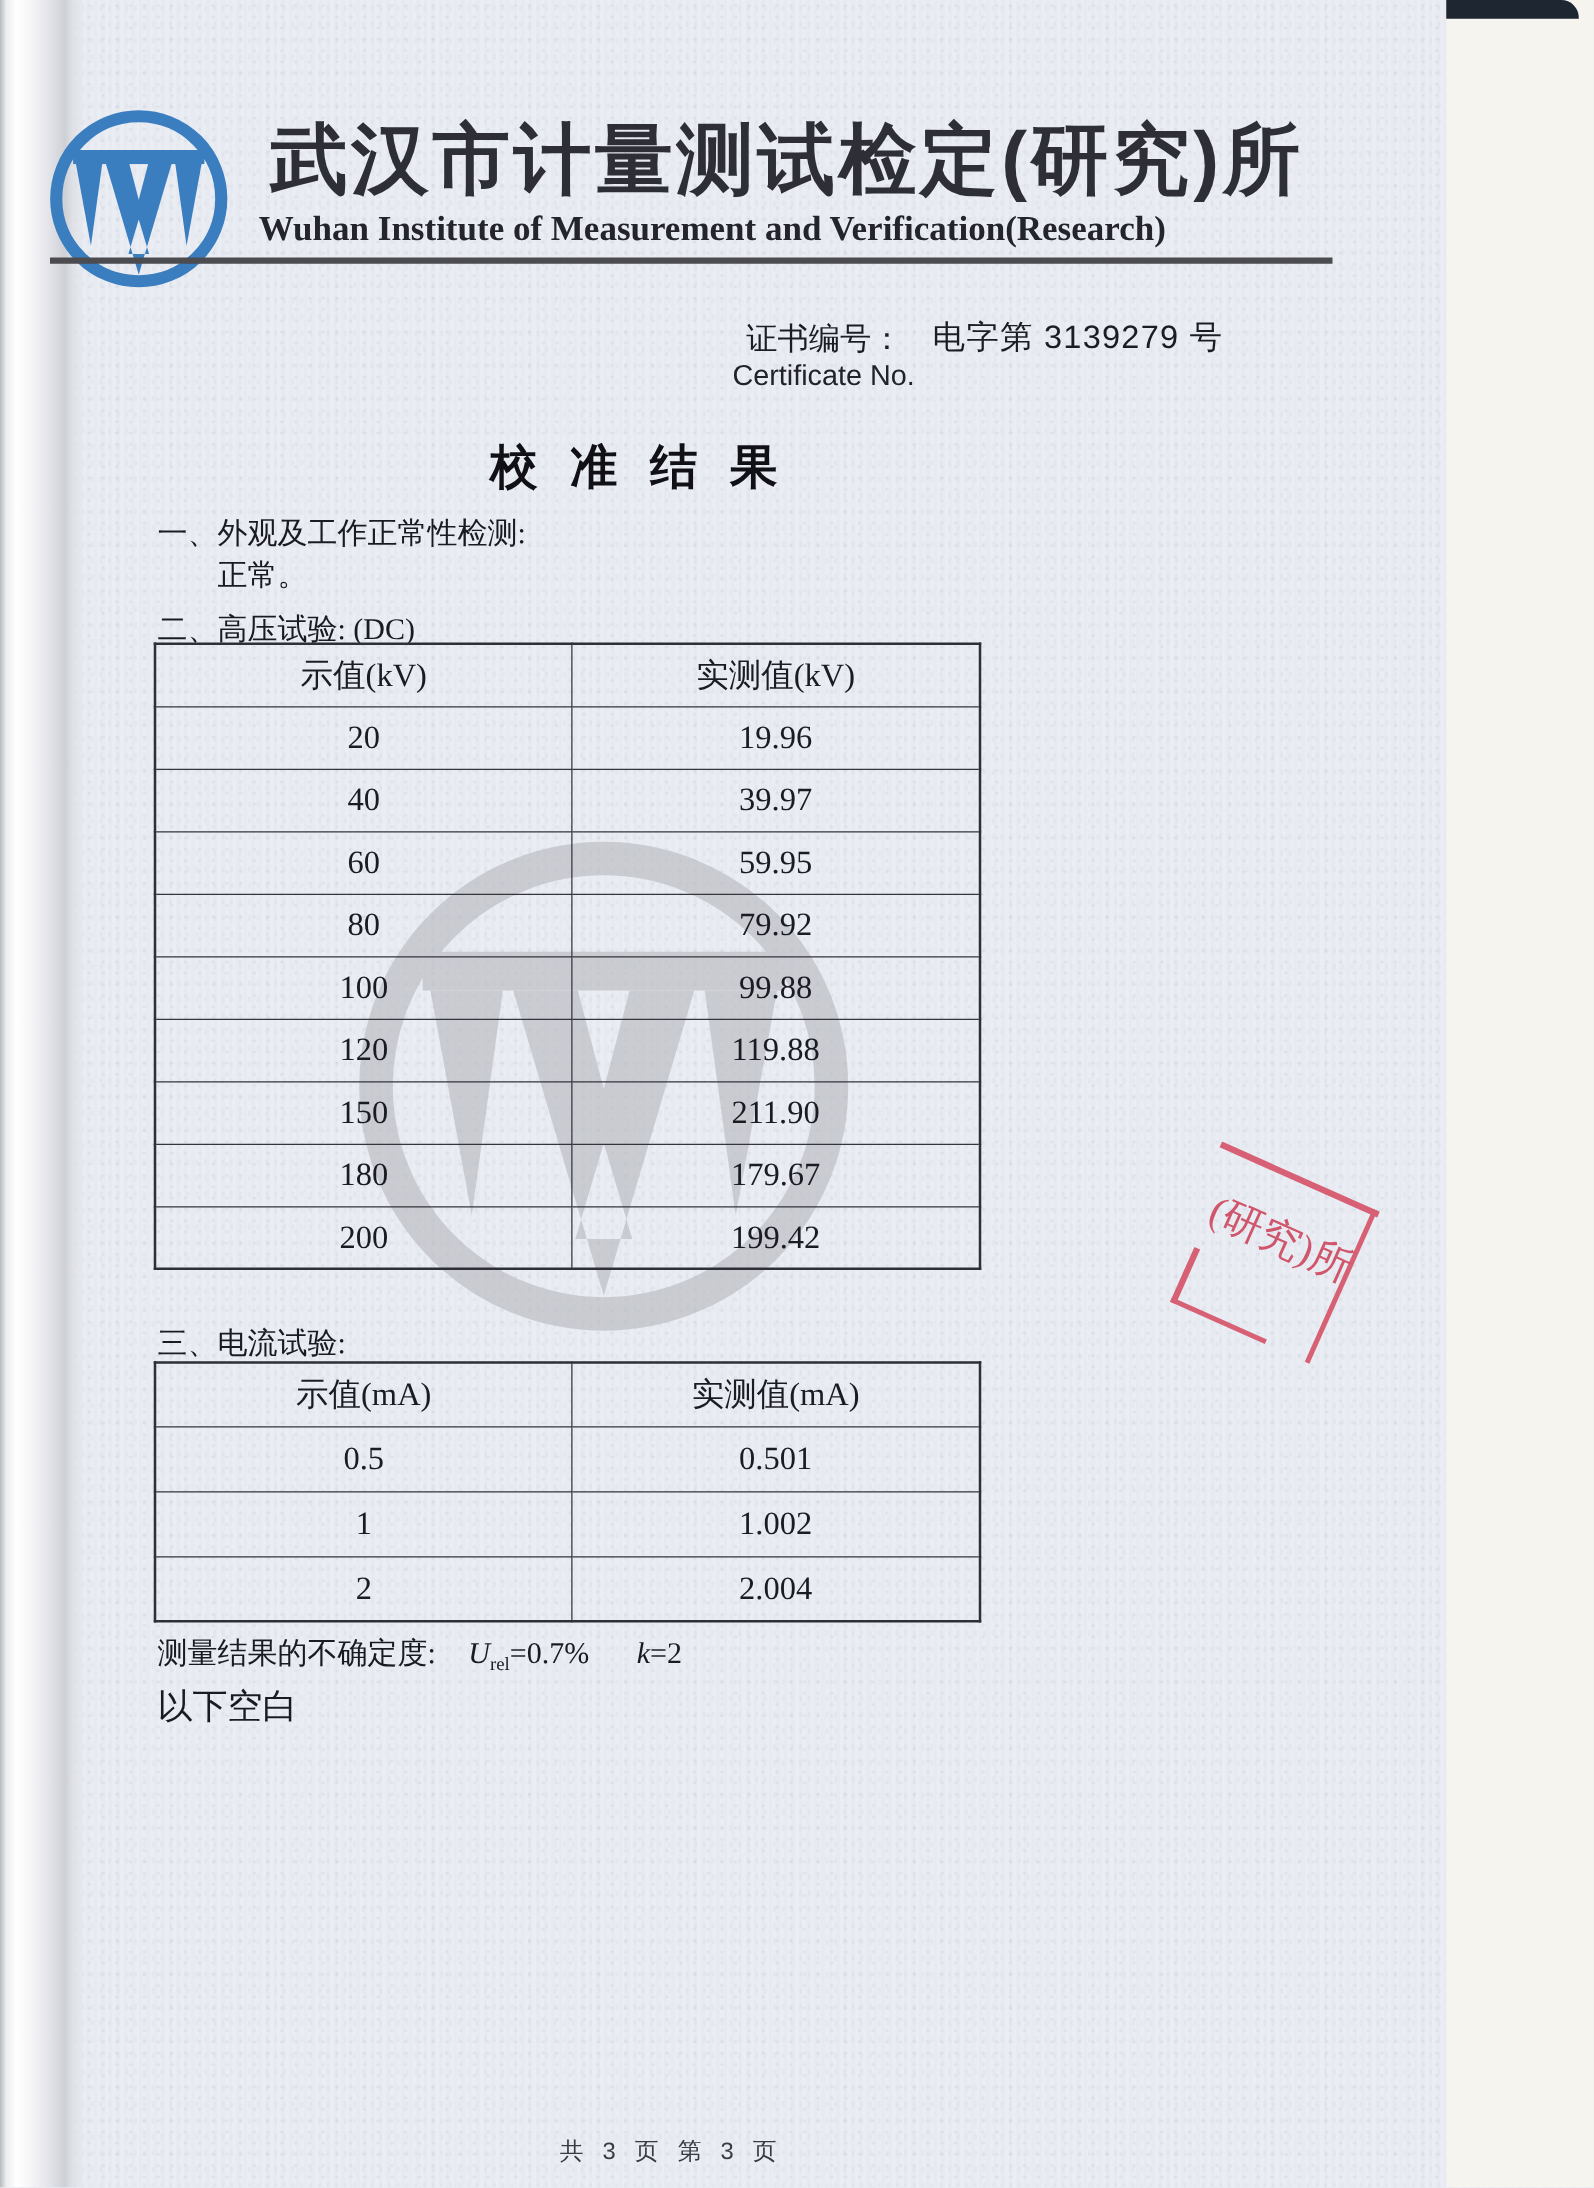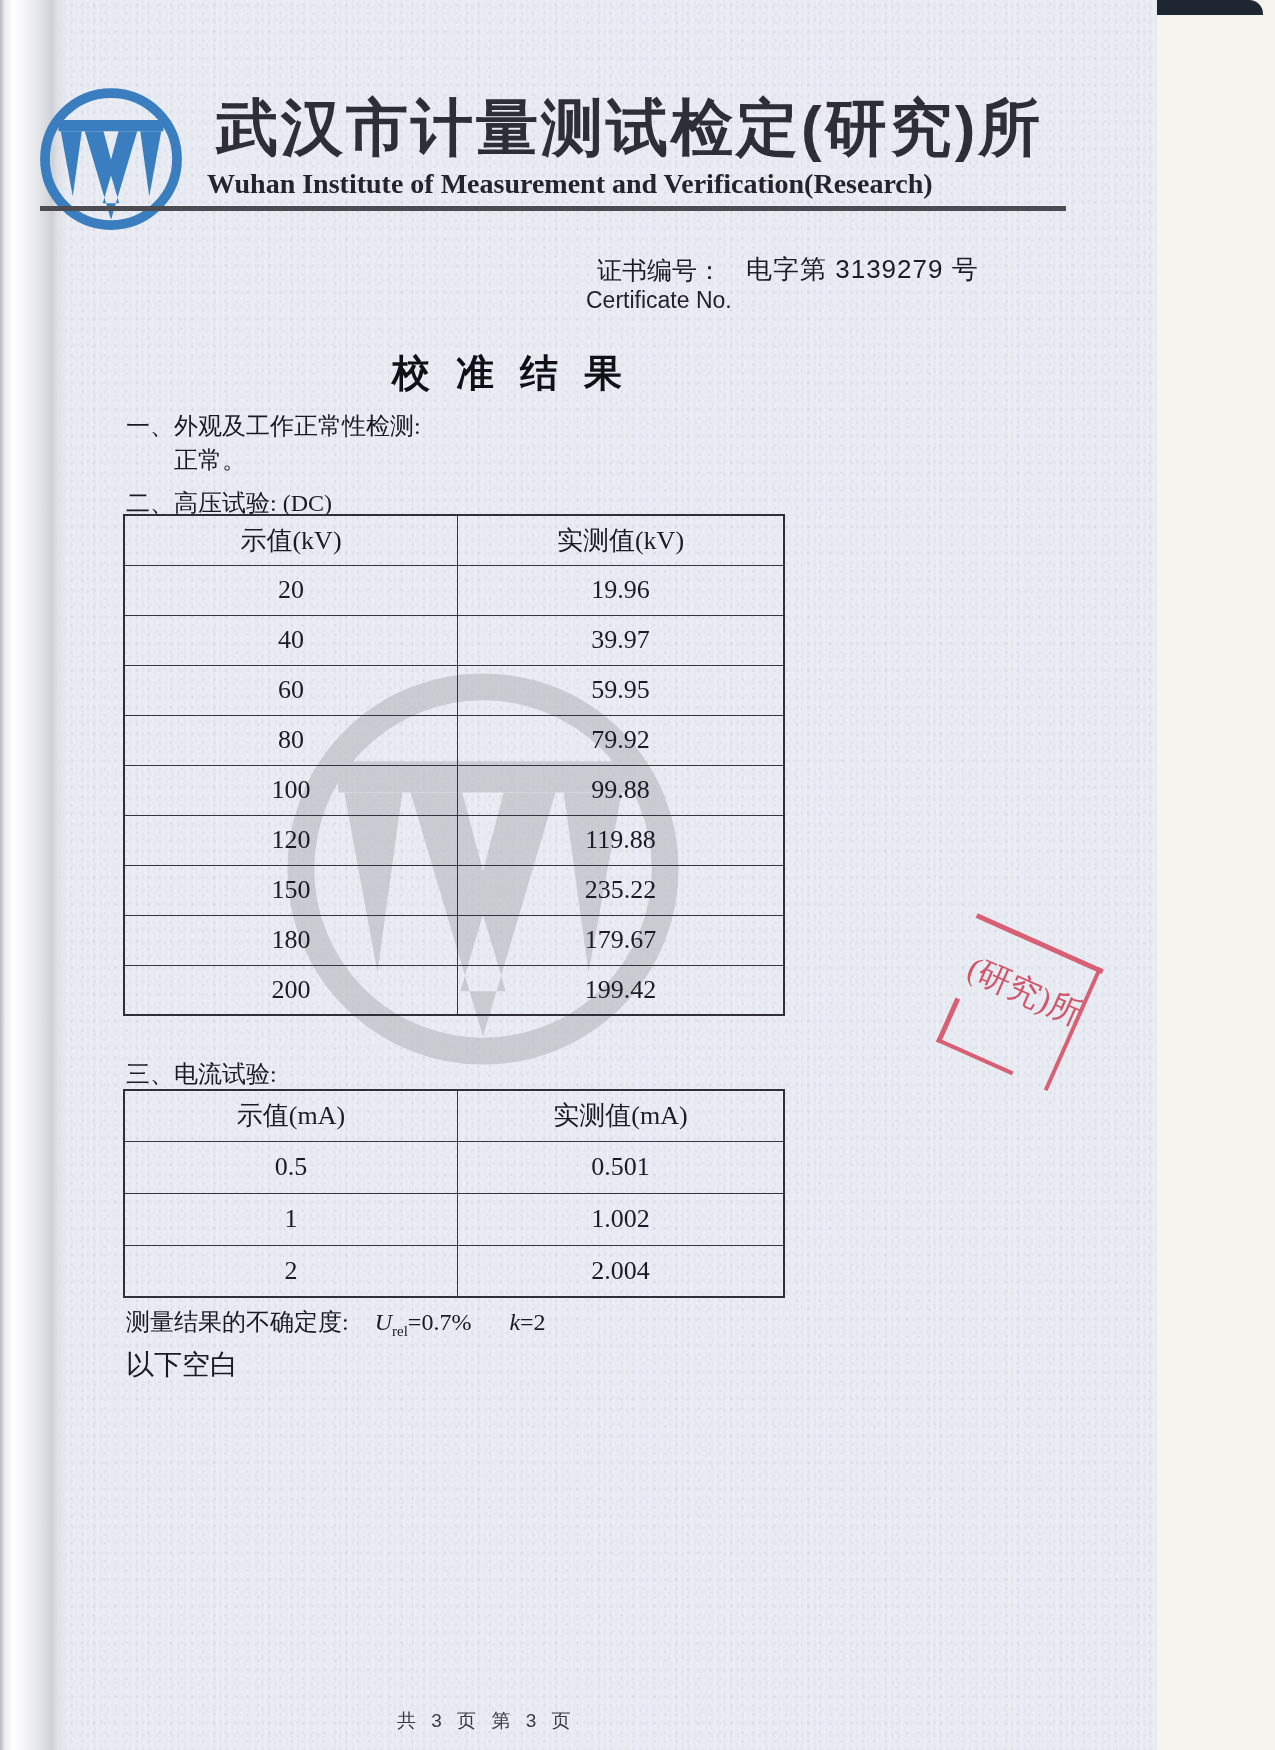--- a/index.html
+++ b/index.html
@@ -114,21 +114,21 @@
   .stamp .e-right{right:0;top:0;bottom:0;width:4.5px;}
   .stamp .e-bottom{left:0;bottom:0;width:68%;height:4.5px;}
   .stamp .e-left{left:0;bottom:0;height:36%;width:4.5px;}
   .stamp .stamp-text{
     position:absolute;left:0;right:2px;top:30px;text-align:center;
     font-family:"Liberation Serif",serif;font-size:33px;color:#cf4b62;
     letter-spacing:0;white-space:nowrap;
   }
   
   .page-footer{
-    position:absolute;left:397px;top:1708px;width:280px;z-index:2;text-align:left;
+    position:absolute;left:397px;top:1708px;width:280px;z-index:2;text-align:center;
     font-family:"Liberation Sans",sans-serif;font-size:19px;color:#3a3a42;letter-spacing:5px;white-space:nowrap;
   }
 </style>
 </head>
 <body>
 
 <svg width="0" height="0" style="position:absolute">
   <symbol id="wim-logo" viewBox="0 0 200 200">
     <circle cx="100" cy="100" r="88" fill="none" stroke="currentColor" stroke-width="13"></circle>
     <rect x="30" y="48" width="140" height="15" fill="currentColor"></rect>
@@ -190,21 +190,21 @@
       <tr>
           <td>100</td>
           <td>99.88</td>
         </tr>
       <tr>
           <td>120</td>
           <td>119.88</td>
         </tr>
       <tr>
           <td>150</td>
-          <td>235.22</td>
+          <td>211.90</td>
         </tr>
       <tr>
           <td>180</td>
           <td>179.67</td>
         </tr>
       <tr>
           <td>200</td>
           <td>199.42</td>
         </tr>
     </tbody>

